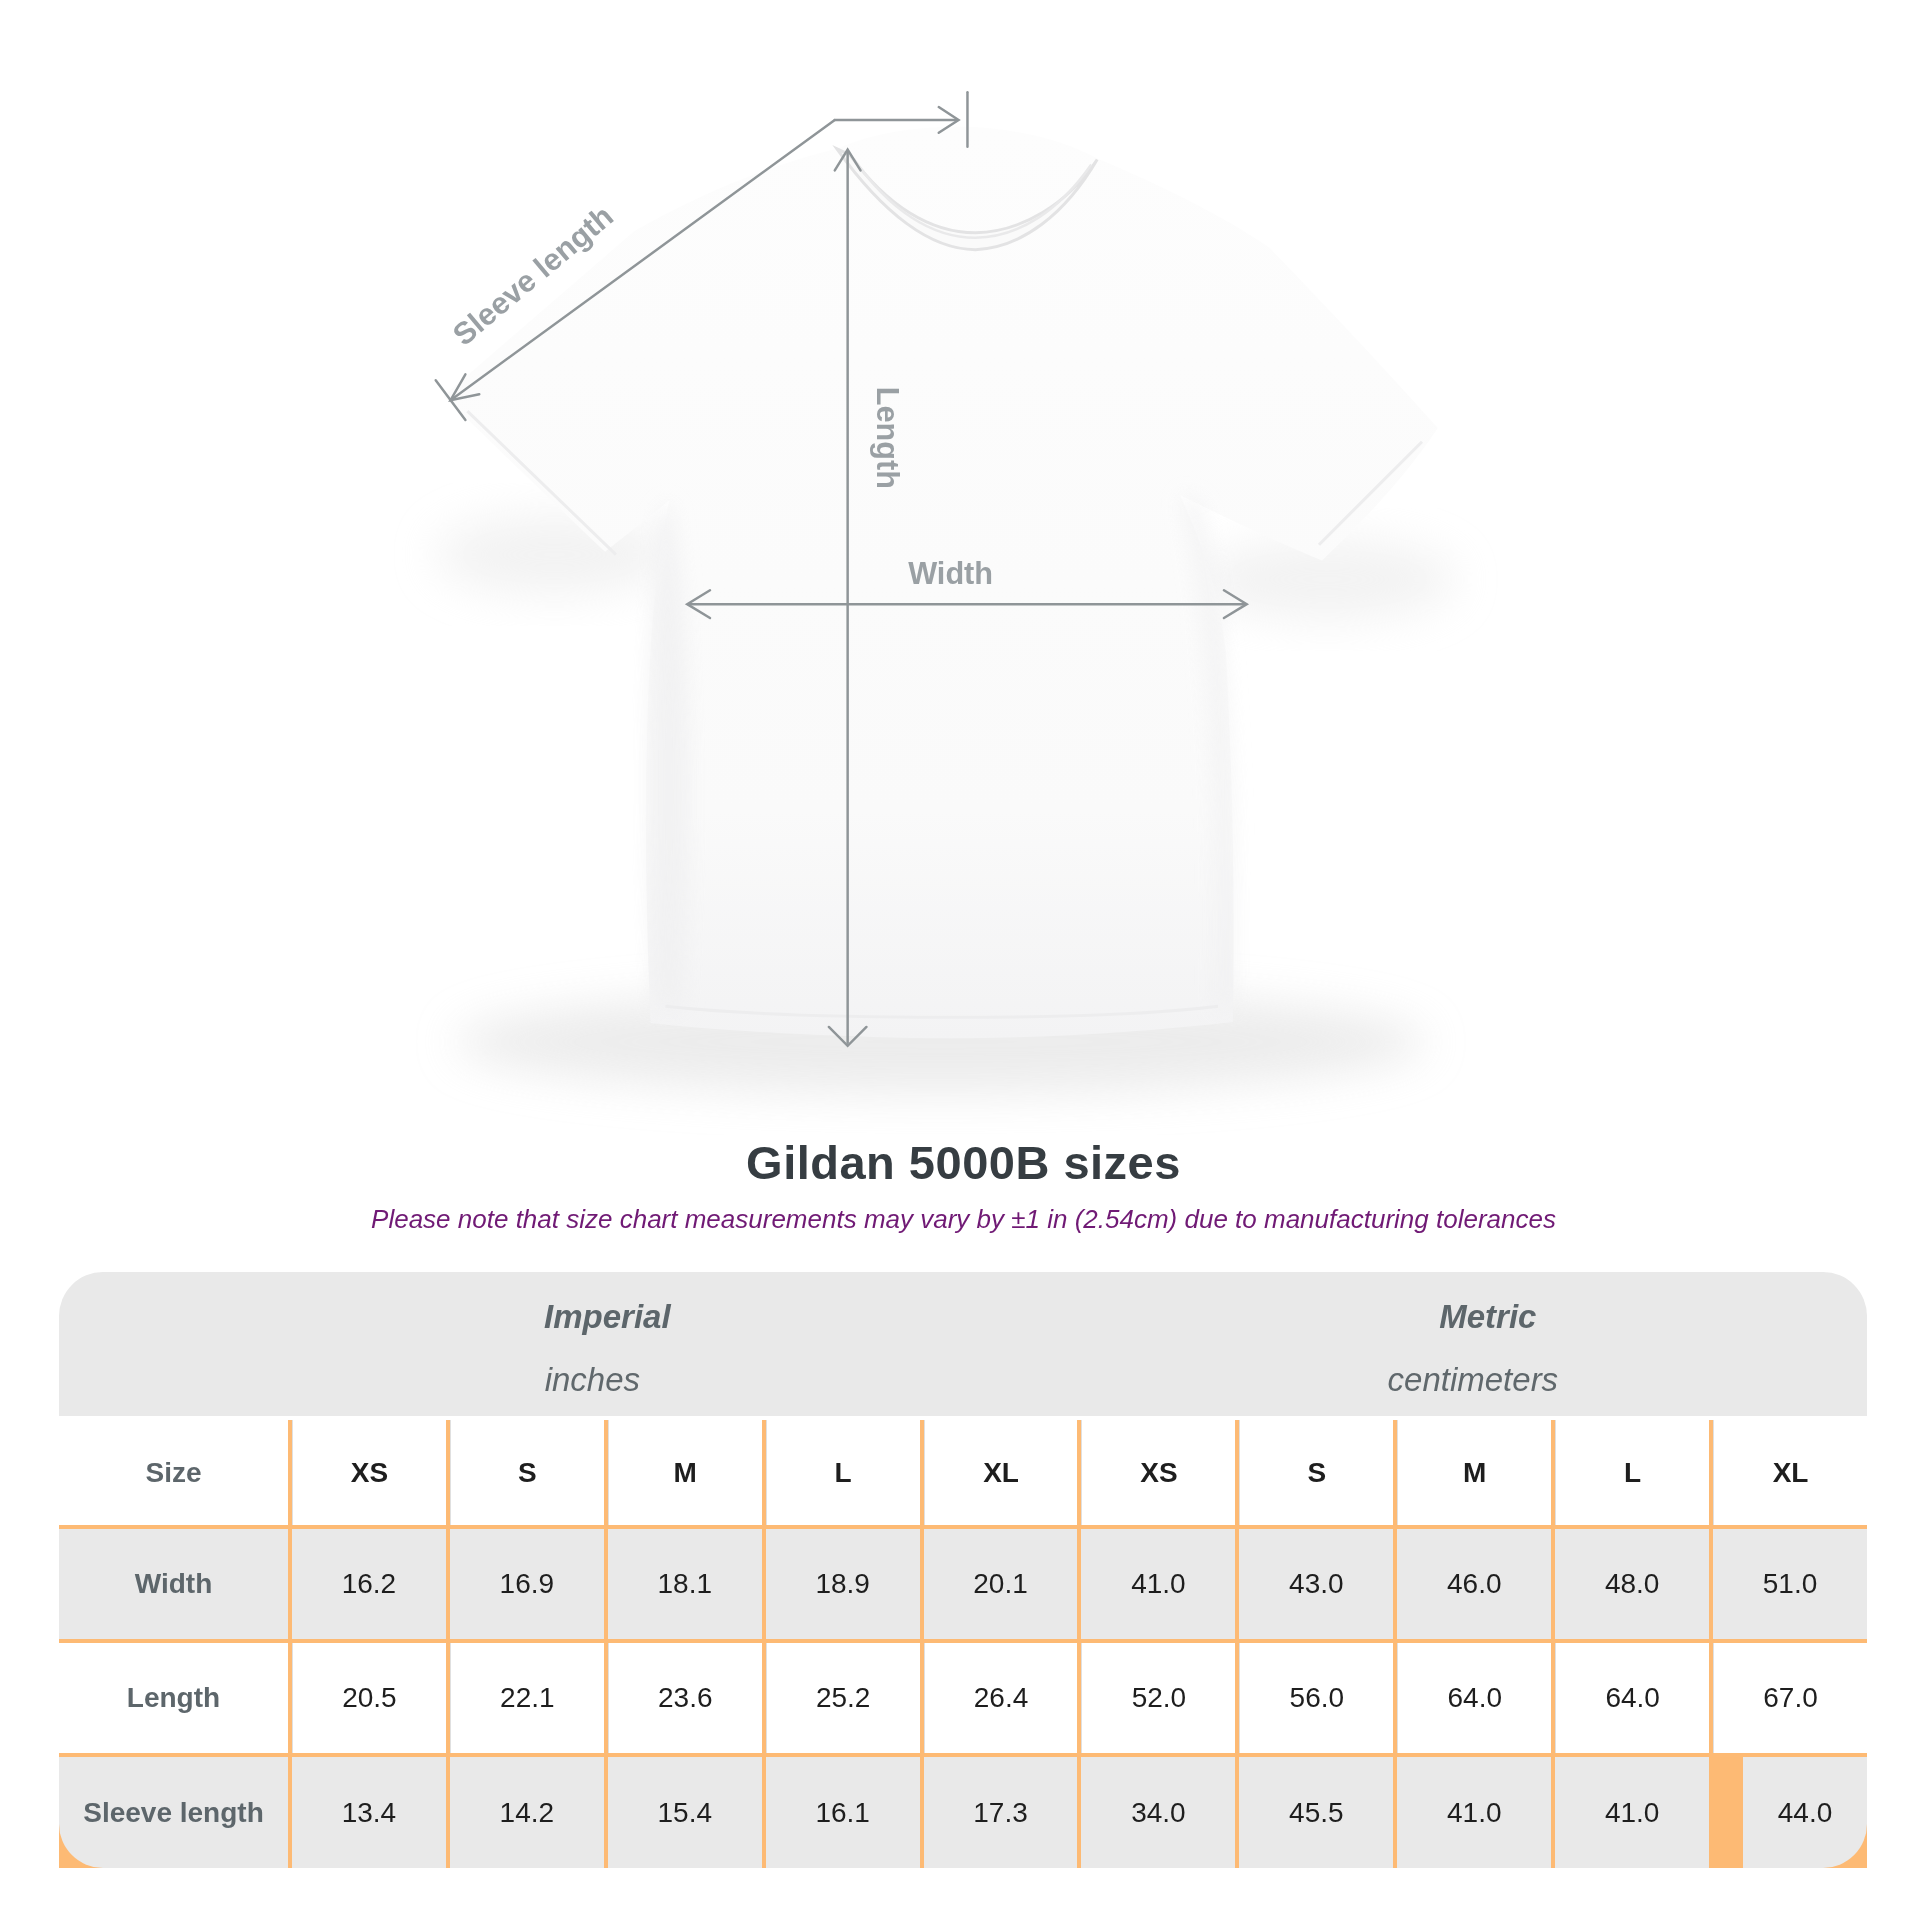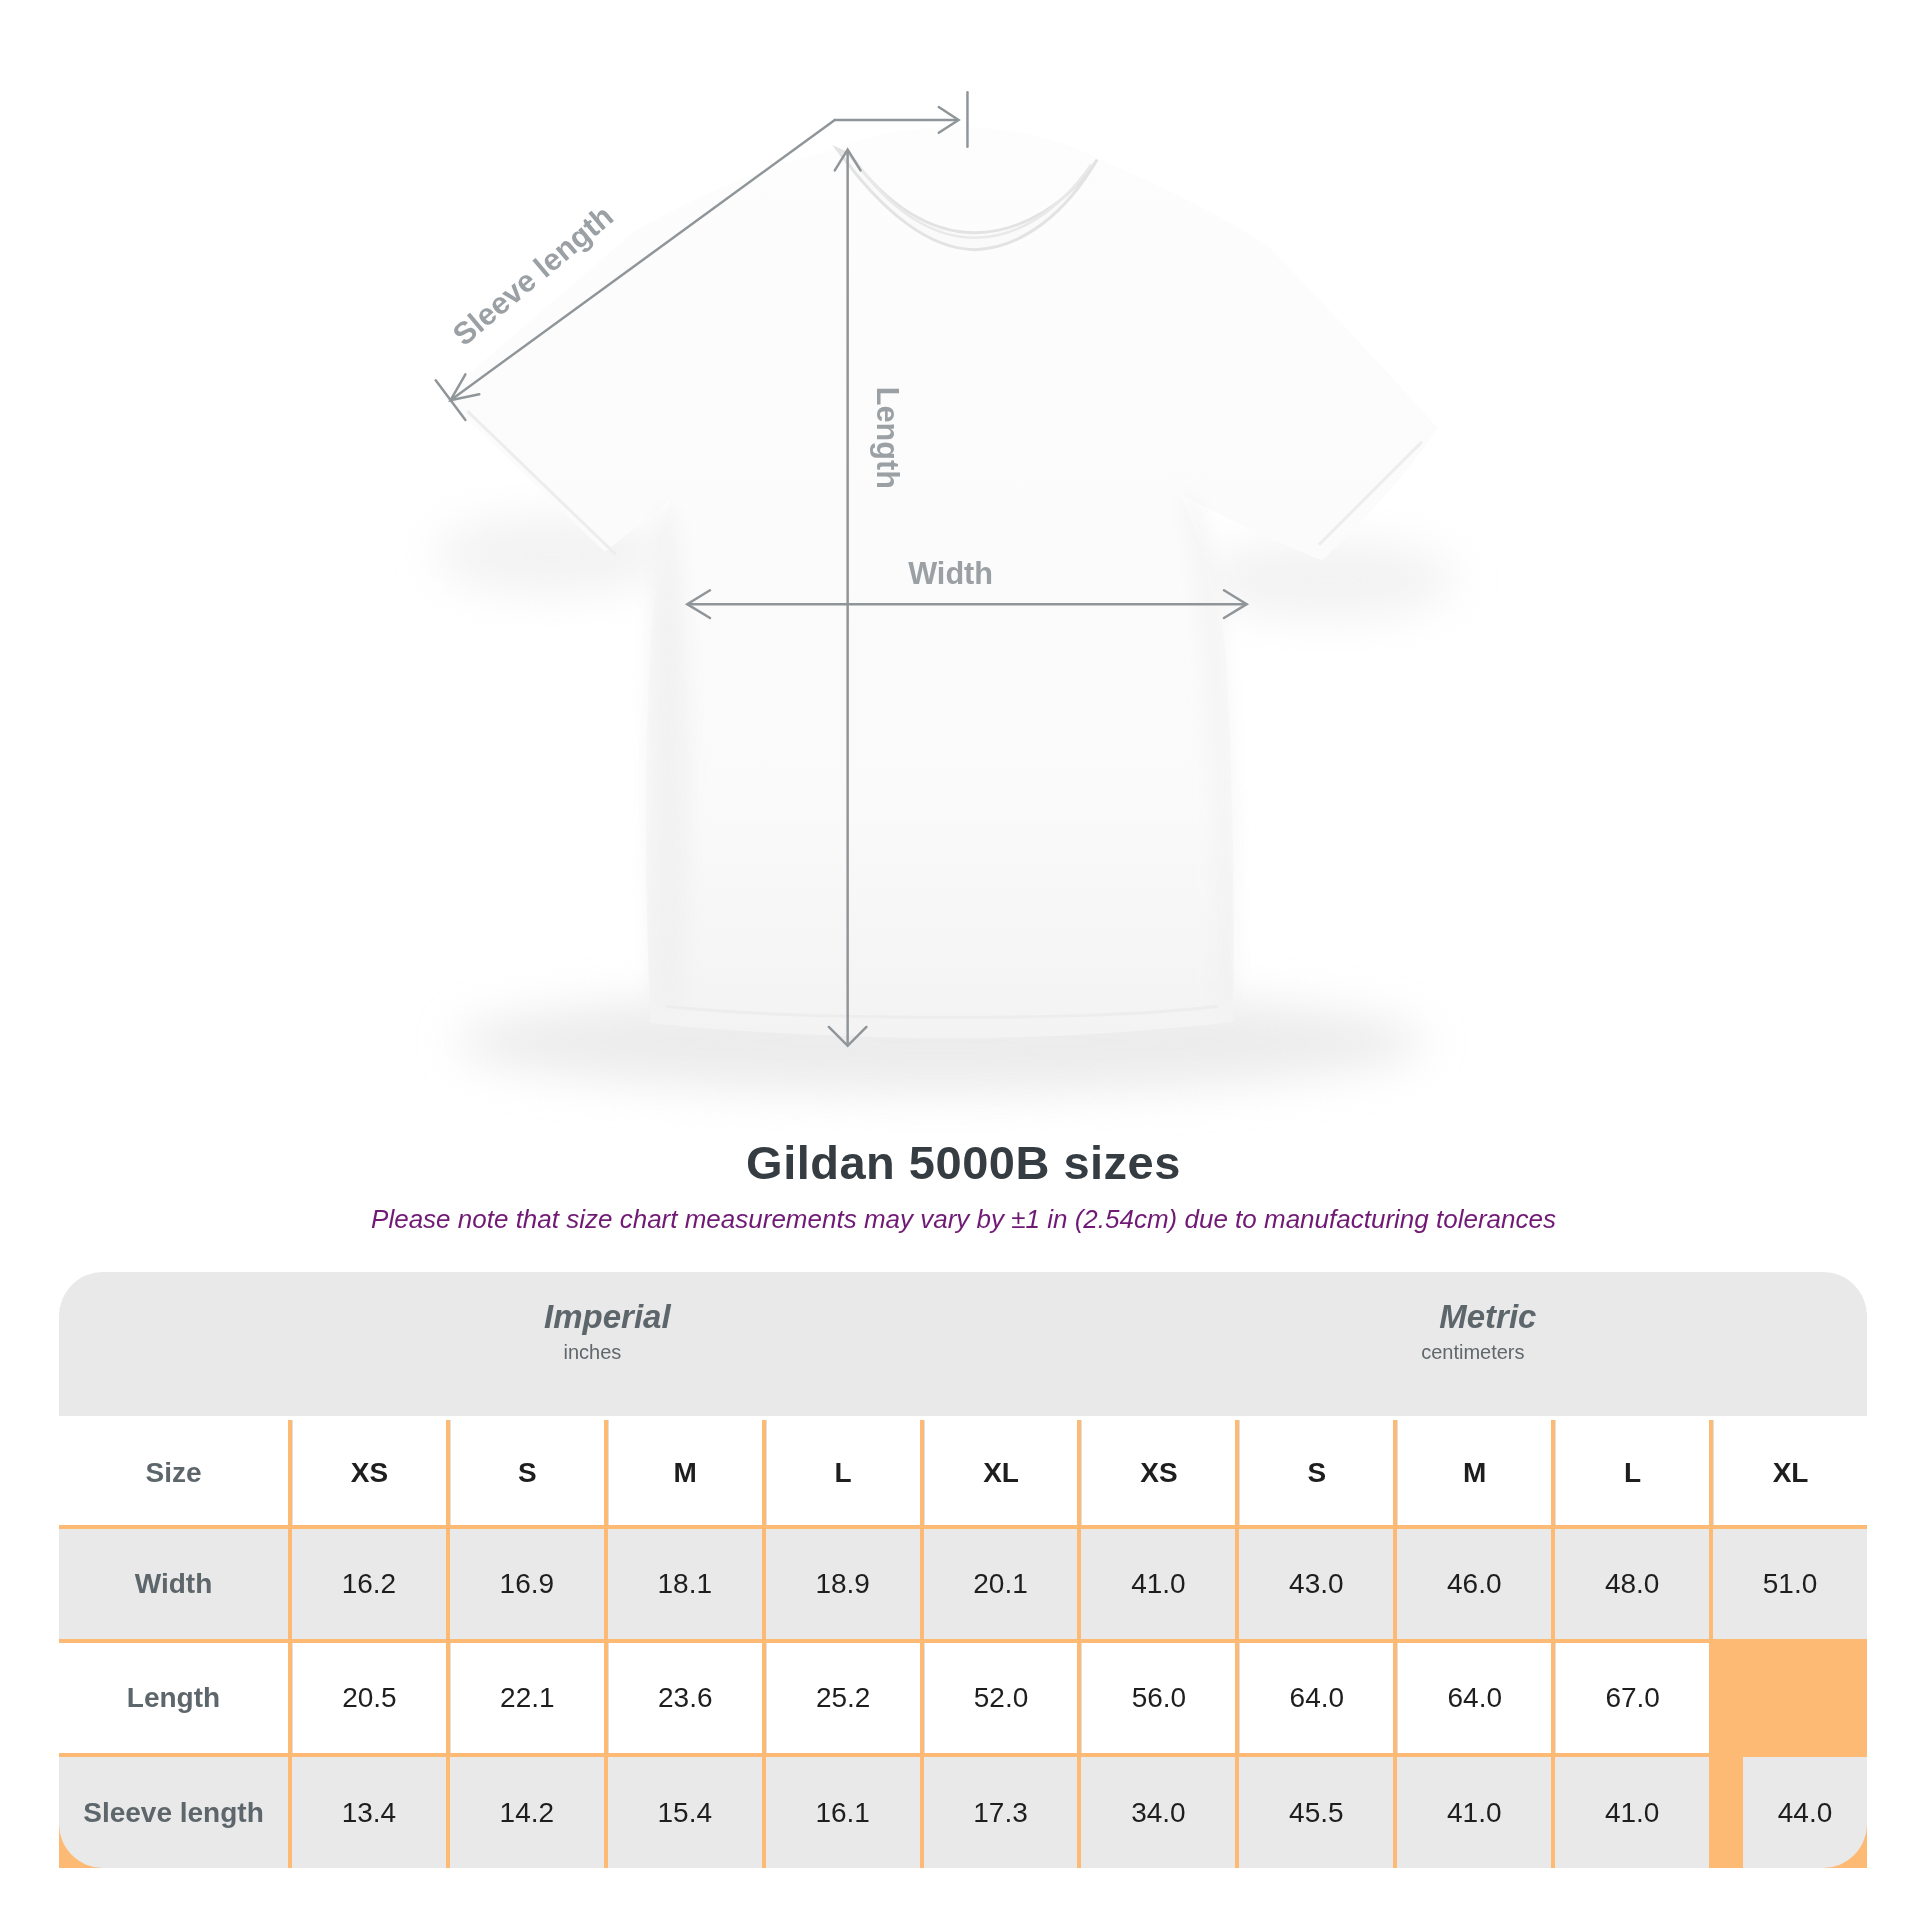--- a/index.html
+++ b/index.html
@@ -21,21 +21,21 @@
     font-size:26px;font-style:italic;color:#701a75;
   }
   
   .size-table{position:absolute;left:59px;top:1272px;width:1808px;}
   .unit-band{
     position:relative;height:144px;background:#e9e9e9;
     border-radius:44px 44px 0 0;
   }
   .unit-group{position:absolute;top:24px;transform:translateX(-50%);text-align:center;color:#5d666b;}
   .unit-group .unit-name{font-size:33px;font-weight:bold;font-style:italic;line-height:1.25;margin-left:30px;}
-  .unit-group .unit-sub{font-size:20px;font-weight:normal;margin-top:4px;color:#60686c;}
+  .unit-group .unit-sub{font-size:33px;font-style:italic;font-weight:normal;margin-top:24px;color:#60686c;}
   .unit-imperial{left:29.5%;}
   .unit-metric{left:78.2%;}
   .rows{display:flex;flex-direction:column;row-gap:4px;margin-top:4px;background:#fdba74;}
   .trow{
     display:grid;grid-template-columns:229px repeat(10,1fr);column-gap:4px;
   }
   .trow .cell{
     display:flex;align-items:center;justify-content:center;
     font-size:28px;color:#1e1e1e;
   }
@@ -180,20 +180,21 @@
           <div class="cell value-cell">46.0</div>
           <div class="cell value-cell">48.0</div>
           <div class="cell value-cell">51.0</div>
         </div>
         <div class="trow data-row white">
           <div class="cell label-cell">Length</div>
           <div class="cell value-cell">20.5</div>
           <div class="cell value-cell">22.1</div>
           <div class="cell value-cell">23.6</div>
           <div class="cell value-cell">25.2</div>
+          <div class="cell value-cell">26.4</div>
           <div class="cell value-cell">52.0</div>
           <div class="cell value-cell">56.0</div>
           <div class="cell value-cell">64.0</div>
           <div class="cell value-cell">64.0</div>
           <div class="cell value-cell">67.0</div>
         </div>
         <div class="trow data-row gray last">
           <div class="cell label-cell">Sleeve length</div>
           <div class="cell value-cell">13.4</div>
           <div class="cell value-cell">14.2</div>

